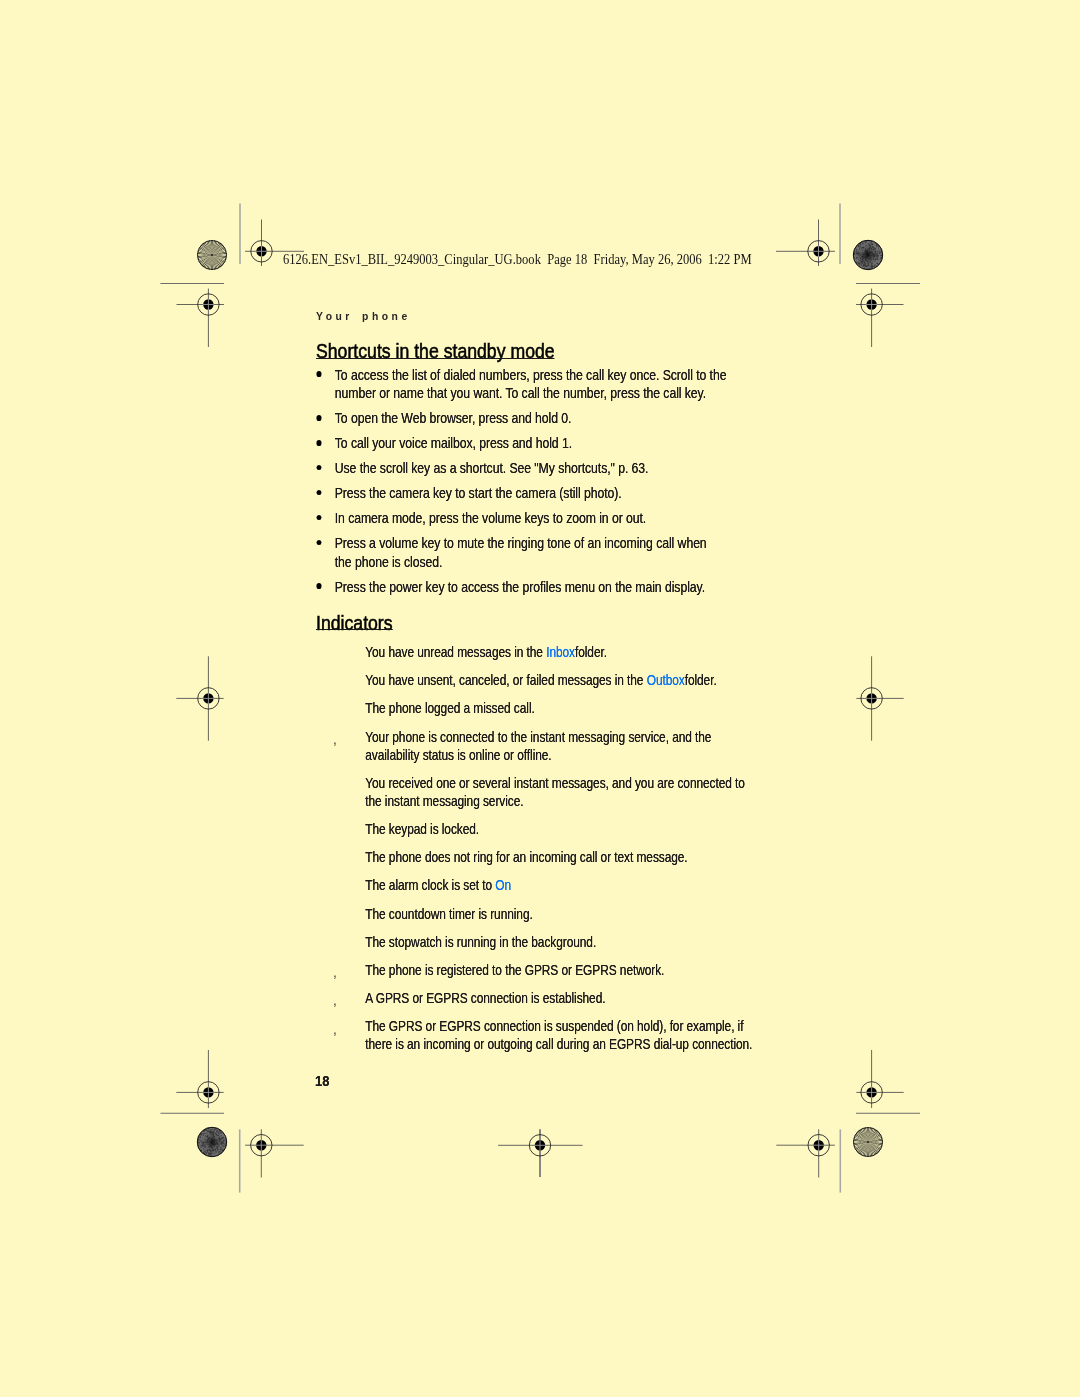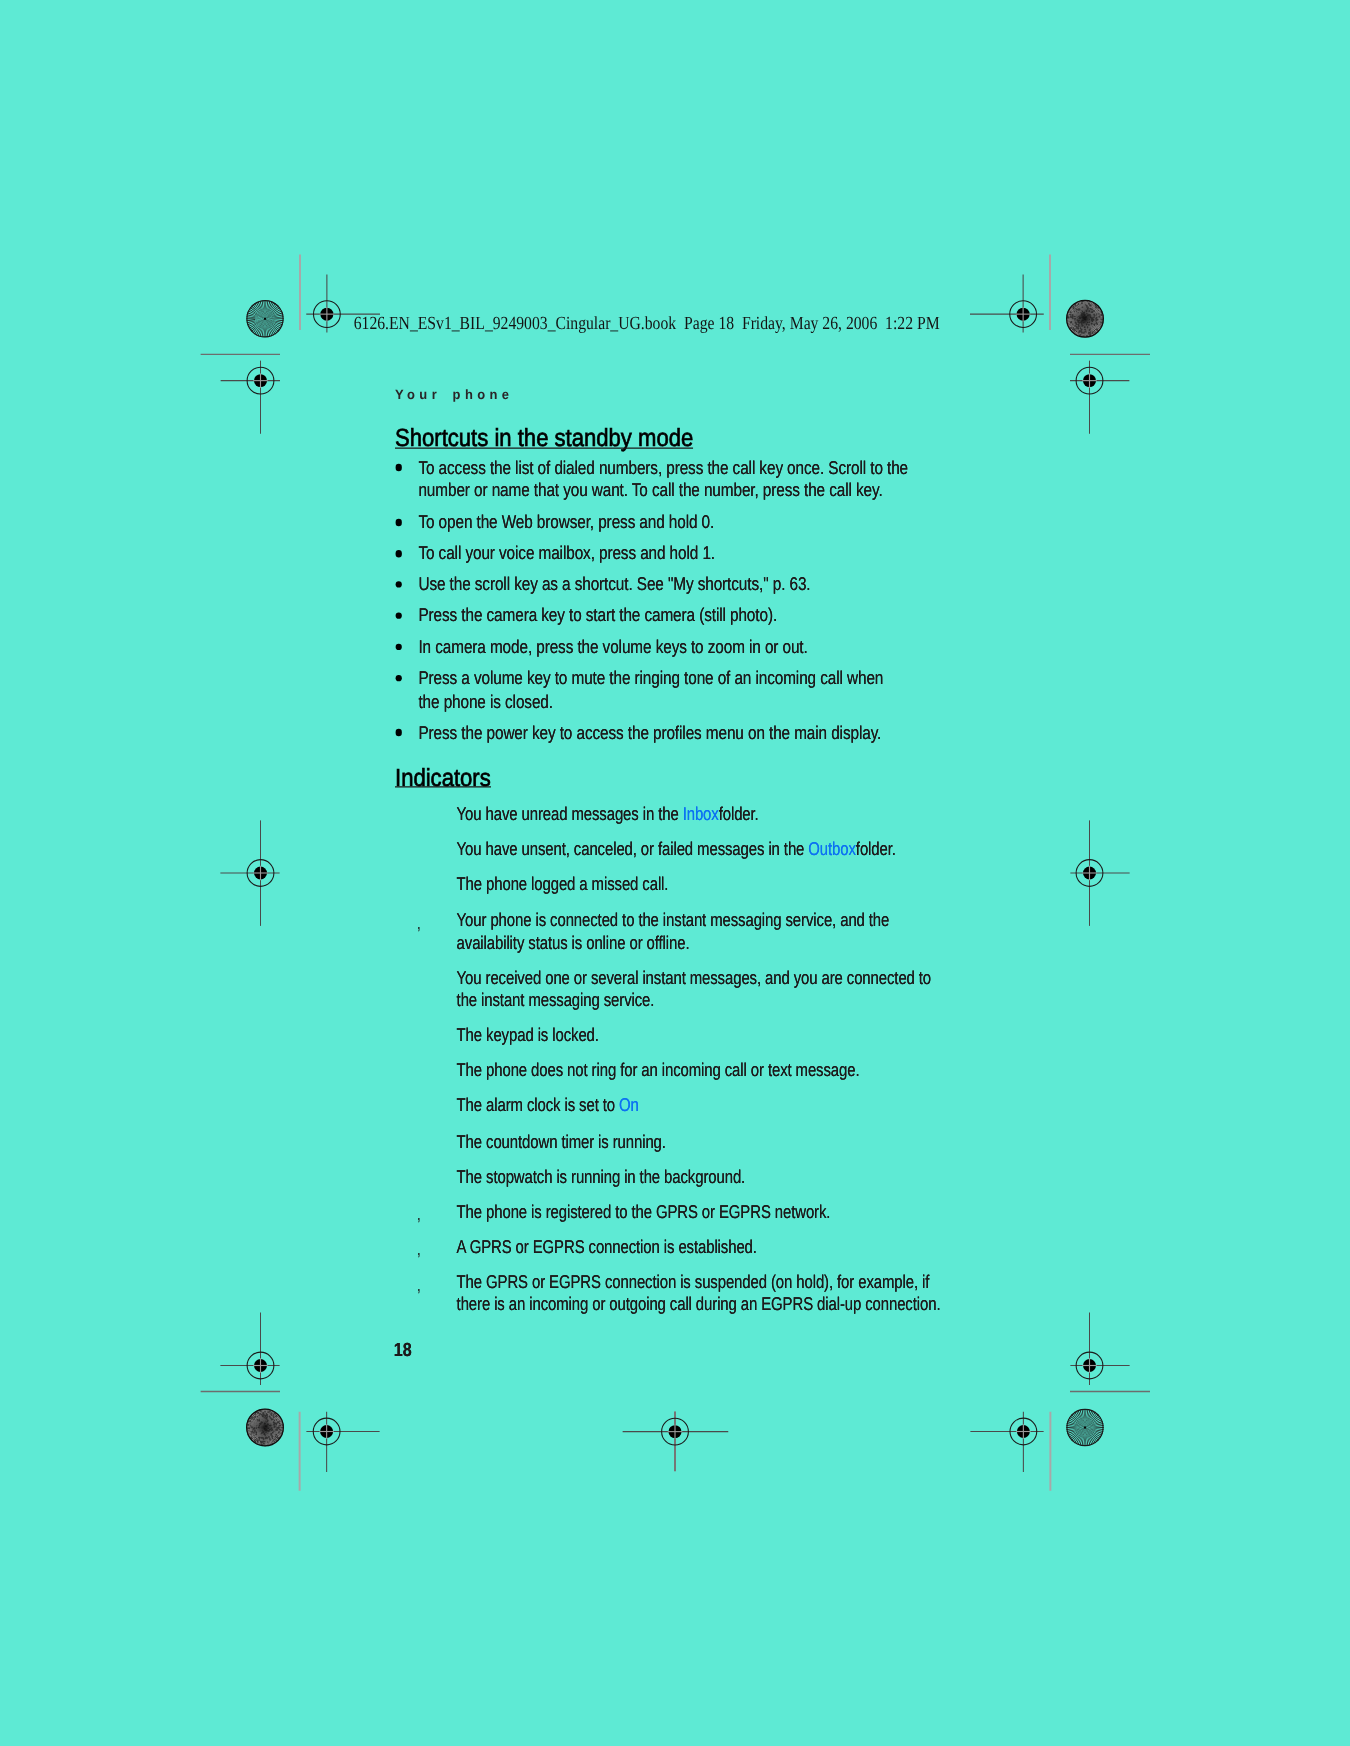--- a/index.html
+++ b/index.html
@@ -2,21 +2,21 @@
 <html><head>
 <meta charset="utf-8">
 <title>Nokia 6126 User Guide — Page 18</title>
 <style>
   html,body{margin:0;padding:0;background:#ffffff;}
   
   .hdr,.crumb,.pnum,h2.sect,ul.bullets,ul.inds,ul.bullets li,ul.inds li{
       will-change:opacity;}
   body{width:1080px;height:1397px;position:relative;overflow:hidden;
        font-family:"Liberation Sans",sans-serif;color:#1d1a1b;}
-  #page{position:absolute;left:0;top:0;width:1080px;height:1397px;background:#5eead4;}
+  #page{position:absolute;left:0;top:0;width:1080px;height:1397px;background:#fef9c3;}
   svg.marks{position:absolute;left:0;top:0;}
 
   
   .sq{transform-origin:0 0;transform:scaleX(0.830);}
   .sq2{transform-origin:0 0;transform:scaleX(0.807);}
 
   .hdr{position:absolute;left:282.5px;top:252.4px;
        font-family:"Liberation Serif",serif;font-size:14.8px;color:#141414;
        white-space:pre;line-height:1;transform-origin:0 0;transform:scaleX(0.848);}
 

